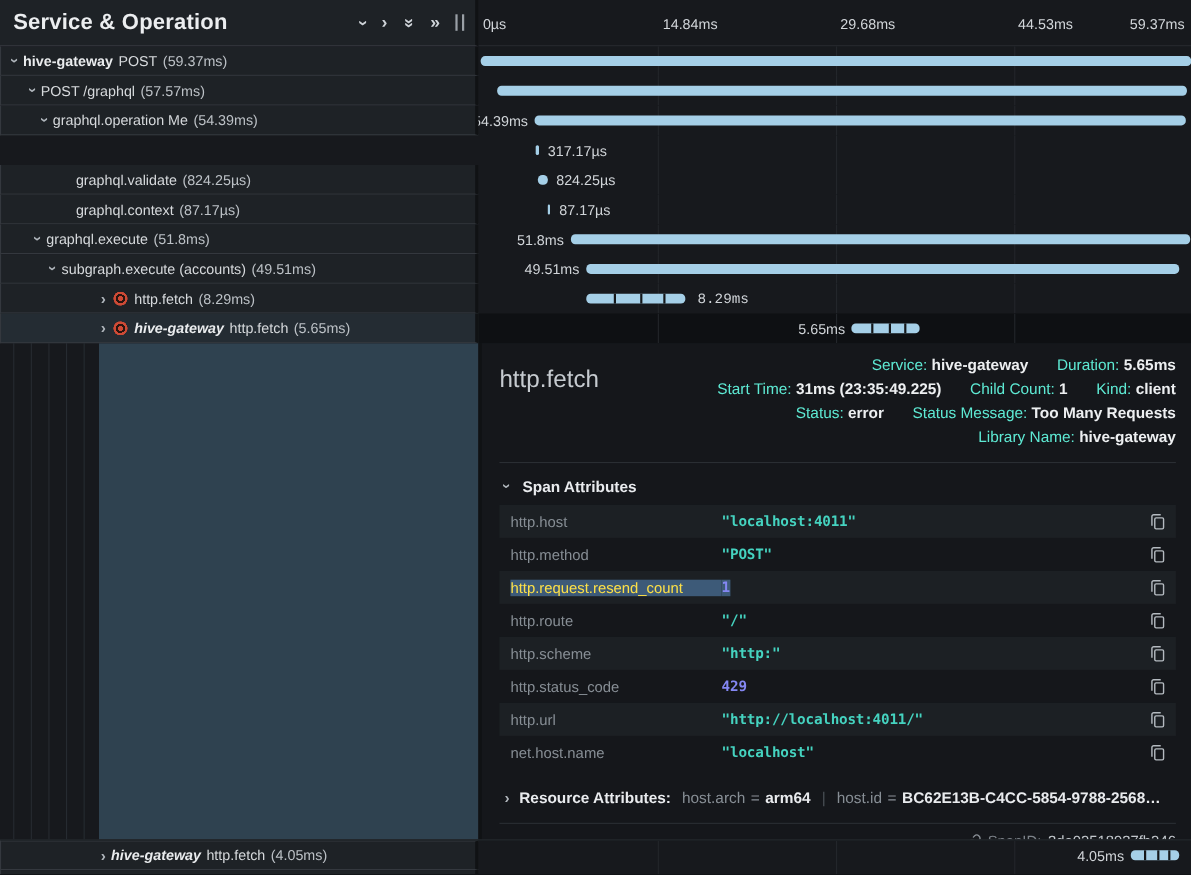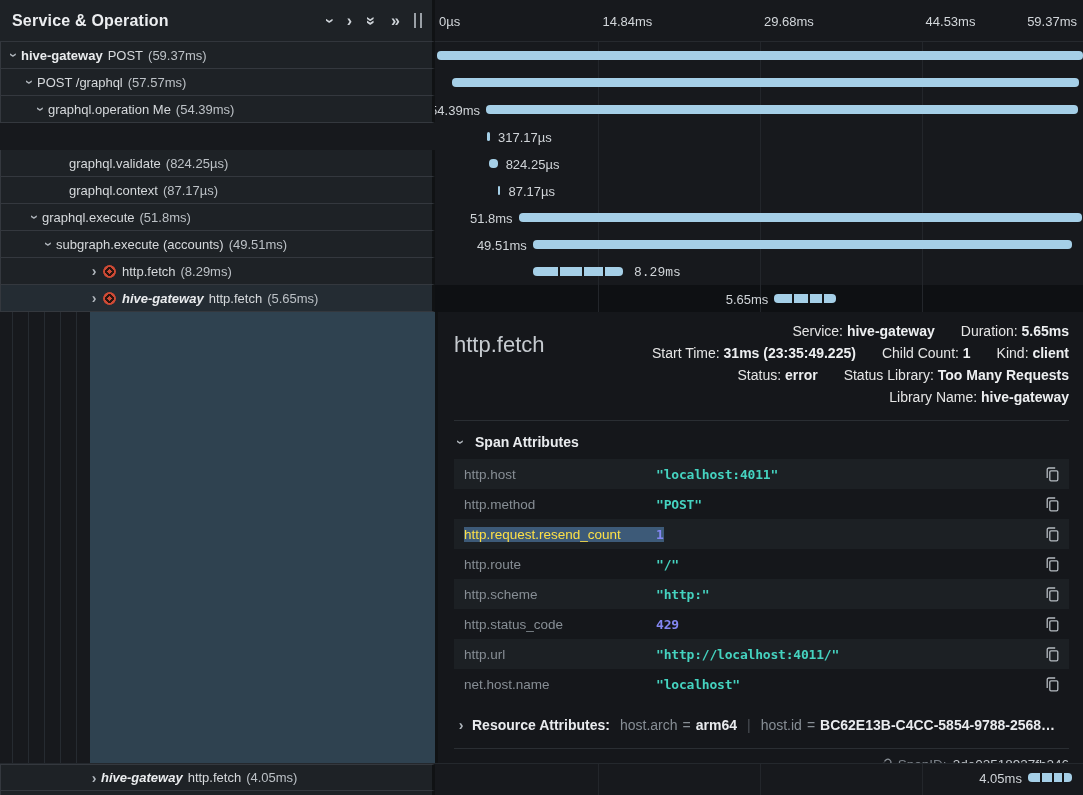--- a/index.html
+++ b/index.html
@@ -4,21 +4,21 @@
 <style>
   *{margin:0;padding:0;box-sizing:border-box}
   html,body{background:#0e1012}
   body{font-family:"Liberation Sans",sans-serif}
   .app{position:relative;width:1083px;height:795px;background:#17191d;overflow:hidden;color:#d7dadd}
 
   
   .left-header{position:absolute;left:0;top:0;width:435px;height:42px;background:#1e2226;
     border-bottom:1px solid #32363c;border-right:3px solid #101214;display:flex;align-items:center;
     padding:0 10px 0 12px;z-index:5}
-  .lh-title{font-size:16px;font-weight:700;color:#eceef0;letter-spacing:.2px}
+  .lh-title{font-size:20px;font-weight:700;color:#eceef0;letter-spacing:.2px}
   .lh-icons{margin-left:auto;display:flex;align-items:center;gap:15px}
   .chev-btn{display:inline-block;color:#ced3d8;font-size:16px;font-weight:700;cursor:pointer;line-height:1}
   .drag-handle{width:8px;height:15px;border-left:2px solid #9aa0a6;border-right:2px solid #9aa0a6;margin-left:14px;cursor:col-resize}
 
   
   .time-axis{position:absolute;left:435px;top:0;width:648px;height:42px;border-bottom:1px solid #26292e;z-index:4}
   .tick-label{position:absolute;bottom:12px;font-size:13px;color:#d2d6da;white-space:nowrap}
 
   
   .rows{position:absolute;left:0;top:42px;width:1083px;height:270px;z-index:2}
@@ -48,21 +48,21 @@
   .selection-fill{position:absolute;left:90px;top:312px;width:345px;height:451px;background:var(--subtree_highlight);z-index:1}
 
   
   .detail{position:absolute;left:435px;top:312px;width:648px;height:451px;background:#15171b;z-index:2;
     border-left:3px solid #101214;padding:8px 14px 0 16px;font-size:14px;overflow:hidden}
   .d-head{display:flex;justify-content:space-between;margin-bottom:2px}
   .d-title{font-size:22px;color:#c6cbd0;padding-top:12px;font-weight:400}
   .d-meta{text-align:right;line-height:22px;font-size:14px;white-space:nowrap}
   .meta-pair{margin-left:26px}
   .meta-pair:first-child{margin-left:0}
-  .mlab{color:#e5e5e5}
+  .mlab{color:#5eead4}
   .mval{color:#edeff1;font-weight:700}
   .sec-div{border-top:1px solid #2a2e33;margin-top:12px}
   .attr-head{display:flex;align-items:center;gap:7px;font-weight:700;color:#e9ebee;margin:13px 0 9px;font-size:14px;cursor:pointer}
   .arow{display:flex;align-items:center;height:30px;padding:0 10px;font-size:13.5px}
   .arow.alt{background:#1c2024}
   .akey{width:192px;min-width:192px;color:#878e95}
   .akey.hl{background:var(--selection);color:#fde047}
   .aval{font-family:"DejaVu Sans Mono",monospace;font-weight:700;font-size:13px;letter-spacing:-.2px}
   .aval.str{color:var(--string_value)}
   .aval.num{color:var(--number_value)}
@@ -264,21 +264,21 @@
       <div class="guide" style="left: 76px;"></div>
     </div>
   <div class="selection-fill"></div>
 
   <div class="detail">
     <div class="d-head">
       <div class="d-title">http.fetch</div>
       <div class="d-meta" id="metaLines">
           <div><span class="meta-pair"><span class="mlab">Service: </span><span class="mval">hive-gateway</span></span><span class="meta-pair"><span class="mlab">Duration: </span><span class="mval">5.65ms</span></span></div>
           <div><span class="meta-pair"><span class="mlab">Start Time: </span><span class="mval">31ms (23:35:49.225)</span></span><span class="meta-pair"><span class="mlab">Child Count: </span><span class="mval">1</span></span><span class="meta-pair"><span class="mlab">Kind: </span><span class="mval">client</span></span></div>
-          <div><span class="meta-pair"><span class="mlab">Status: </span><span class="mval">error</span></span><span class="meta-pair"><span class="mlab">Status Library: </span><span class="mval">Too Many Requests</span></span></div>
+          <div><span class="meta-pair"><span class="mlab">Status: </span><span class="mval">error</span></span><span class="meta-pair"><span class="mlab">Status Message: </span><span class="mval">Too Many Requests</span></span></div>
           <div><span class="meta-pair"><span class="mlab">Library Name: </span><span class="mval">hive-gateway</span></span></div>
         </div>
     </div>
     <div class="sec-div"></div>
     <div class="attr-head">
       <span class="chev down">›</span>
       <span>Span Attributes</span>
     </div>
     <div class="attr-table" id="attrTable">
         <div class="arow alt">

